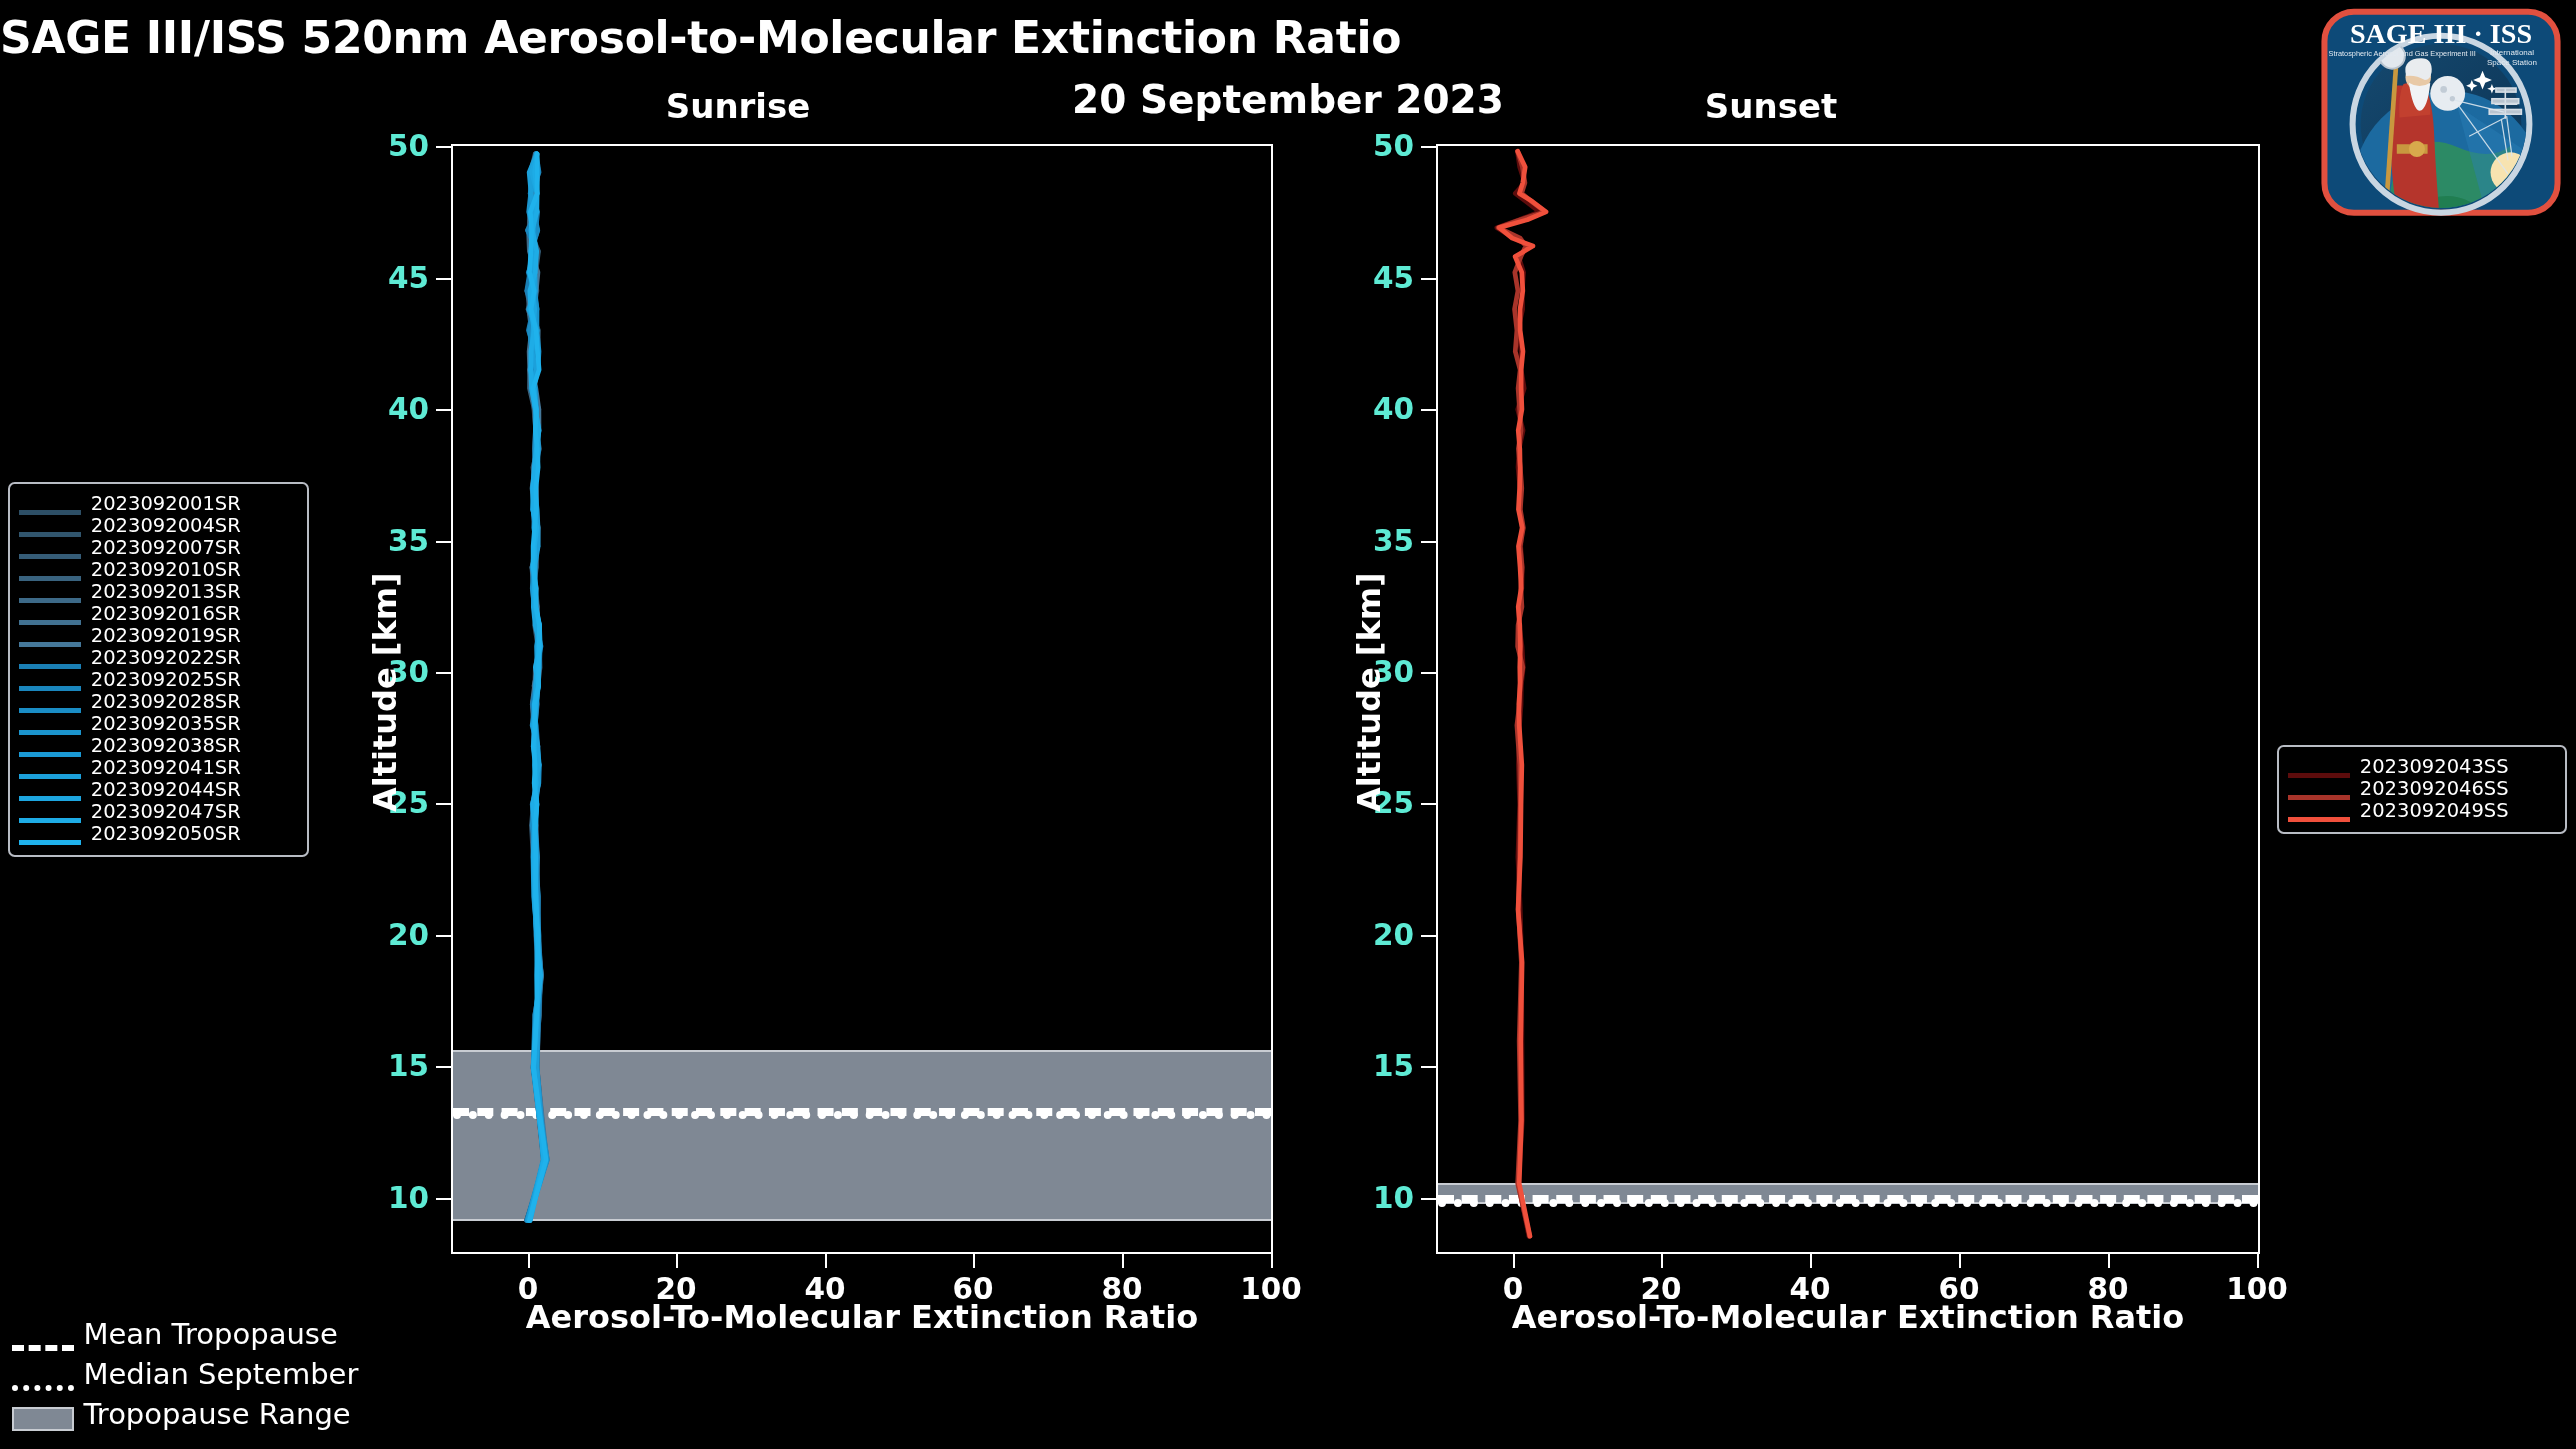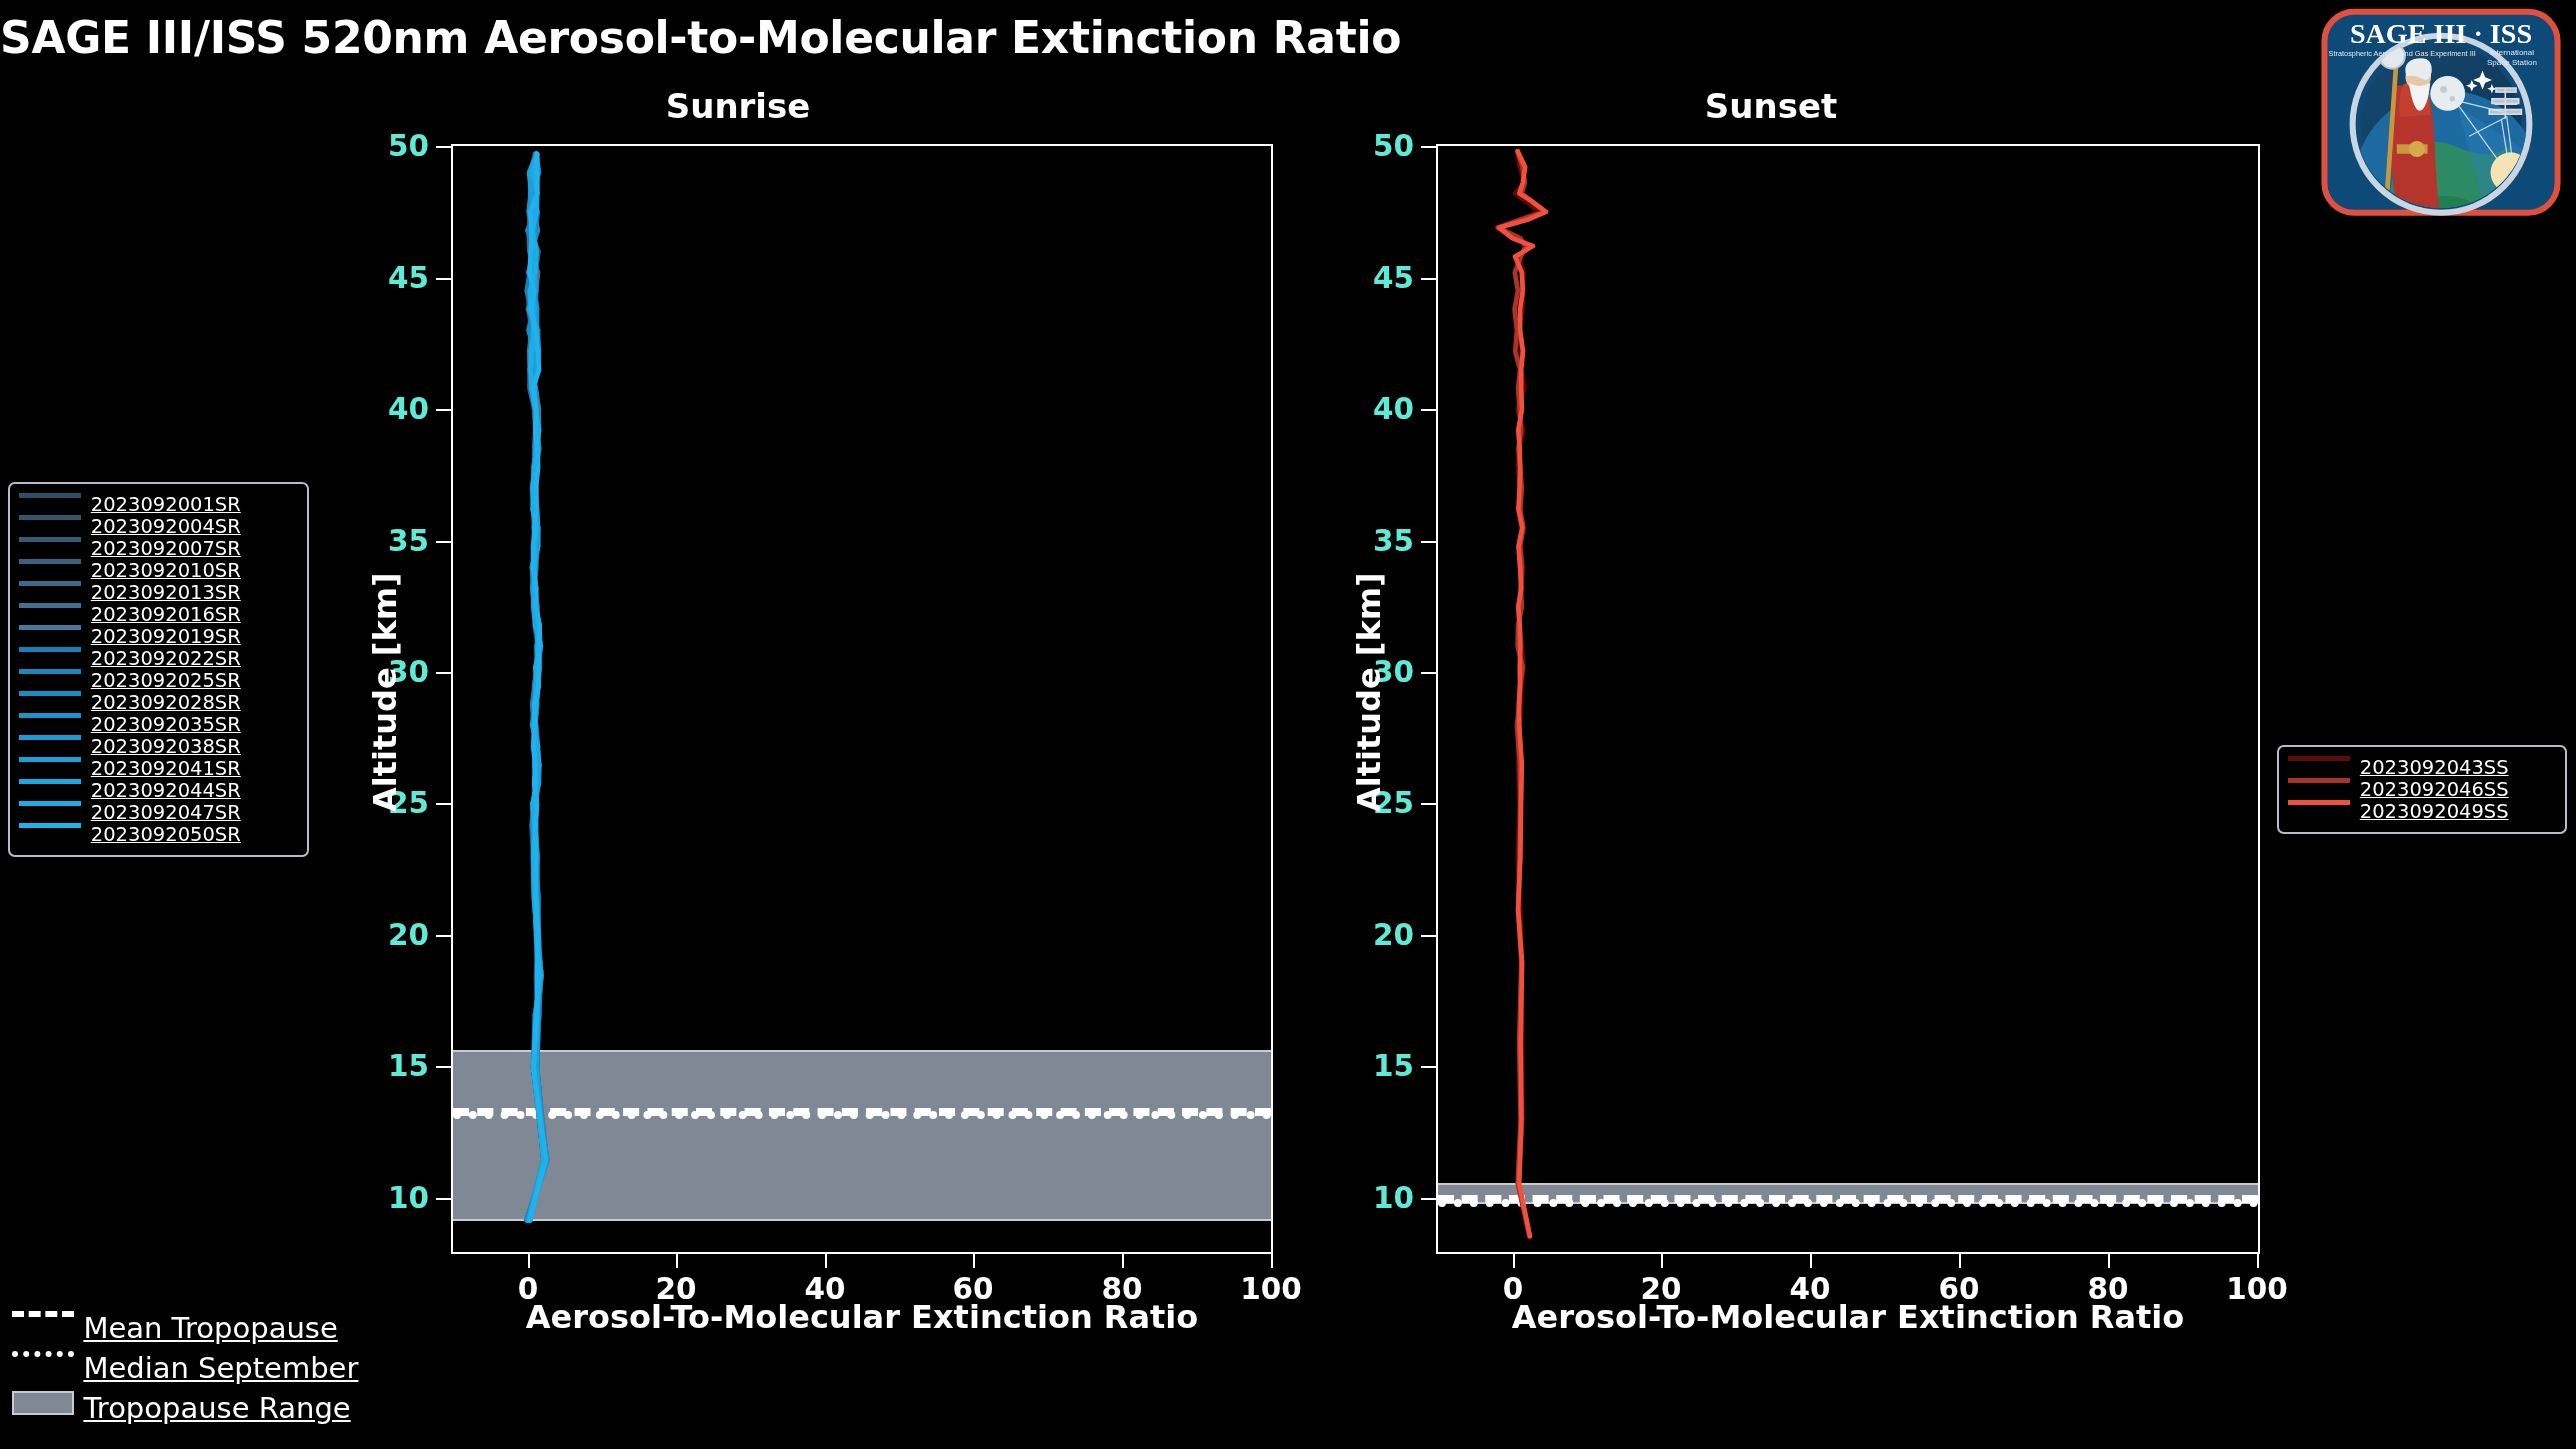--- a/index.html
+++ b/index.html
@@ -107,23 +107,22 @@
   
   .legend-box {
     position: absolute;
     background: #000;
     border: 2px solid #b8bcc4;
     border-radius: 6.7px;
     padding: 9.4px 12px 9.4px 9.4px;
     box-sizing: border-box;
   }
   .legend-row {
-    display: flex; align-items: flex-start;
+    display: flex; align-items: flex-end;
     height: 22px;
-    text-decoration: underline;
   }
   .legend-swatch {
     width: 62px; height: 0;
     margin-right: 9.4px;
     flex: 0 0 62px;
   }
   .legend-label {
     font-size: 19.5px;
     color: #ffffff;
     white-space: nowrap;
@@ -160,20 +159,21 @@
     position: absolute; left: 2316px; top: 5.4px;
     width: 250px; height: 213px;
   }
 </style>
 </head>
 <body>
 
 <div class="root">
 
   <div class="main-title">SAGE III/ISS 520nm Aerosol-to-Molecular Extinction Ratio</div>
+  <div class="sub-title">20 September 2023</div>
   <div class="panel-title" id="sunrise-title">Sunrise</div>
   <div class="panel-title" id="sunset-title">Sunset</div>
 
   <div class="axes" id="axes-sunrise">
       <div class="band" style="top: 904px; height: 171px;"></div>
       <div class="tropo-line" style="top: 962px;"></div>
       <div class="tropo-line median" style="top: 965px;"></div>
       <svg class="curve-svg" viewBox="0 0 1218 1646" preserveAspectRatio="none">
         <polyline points="122.31,11.76 126.68,39.19 123.34,70.54 114.11,97.98 118.55,125.41 115.46,156.76 121.38,188.11 124.98,215.55 120.13,242.98 121.72,274.33 113.73,305.69 124.92,333.12 121.89,360.55 120.53,391.90 123.12,423.26 121.75,450.69 123.34,478.12 122.67,509.48 121.64,540.83 126.77,568.26 121.64,595.70 119.25,627.05 120.76,658.40 122.97,685.83 124.67,713.27 129.74,744.62 125.77,775.97 124.77,803.40 119.75,830.84 118.71,862.19 123.60,893.54 125.55,920.98 125.13,948.41 120.89,979.76 124.21,1011.11 119.51,1058.14 124.46,1116.93 123.44,1175.71 126.69,1234.50 128.02,1293.29 125.25,1371.67 137.91,1508.83 109.71,1598.97" fill="none" stroke="#2d4f66" stroke-width="7" stroke-linejoin="round" stroke-linecap="round"></polyline>
         <polyline points="122.51,11.76 115.24,39.19 123.62,70.54 121.71,97.98 110.93,125.41 127.01,156.76 115.26,188.11 120.24,215.55 114.95,242.98 127.23,274.33 126.59,305.69 122.09,333.12 116.82,360.55 126.49,391.90 122.67,423.26 121.28,450.69 124.21,478.12 120.21,509.48 123.34,540.83 125.30,568.26 125.93,595.70 118.43,627.05 121.09,658.40 120.05,685.83 125.31,713.27 127.99,744.62 123.55,775.97 123.39,803.40 118.04,830.84 119.93,862.19 126.60,893.54 122.66,920.98 125.40,948.41 118.02,979.76 122.68,1011.11 120.58,1058.14 124.43,1116.93 125.82,1175.71 127.60,1234.50 126.49,1293.29 119.16,1371.67 140.31,1508.83 109.32,1598.97" fill="none" stroke="#31566e" stroke-width="7" stroke-linejoin="round" stroke-linecap="round"></polyline>

